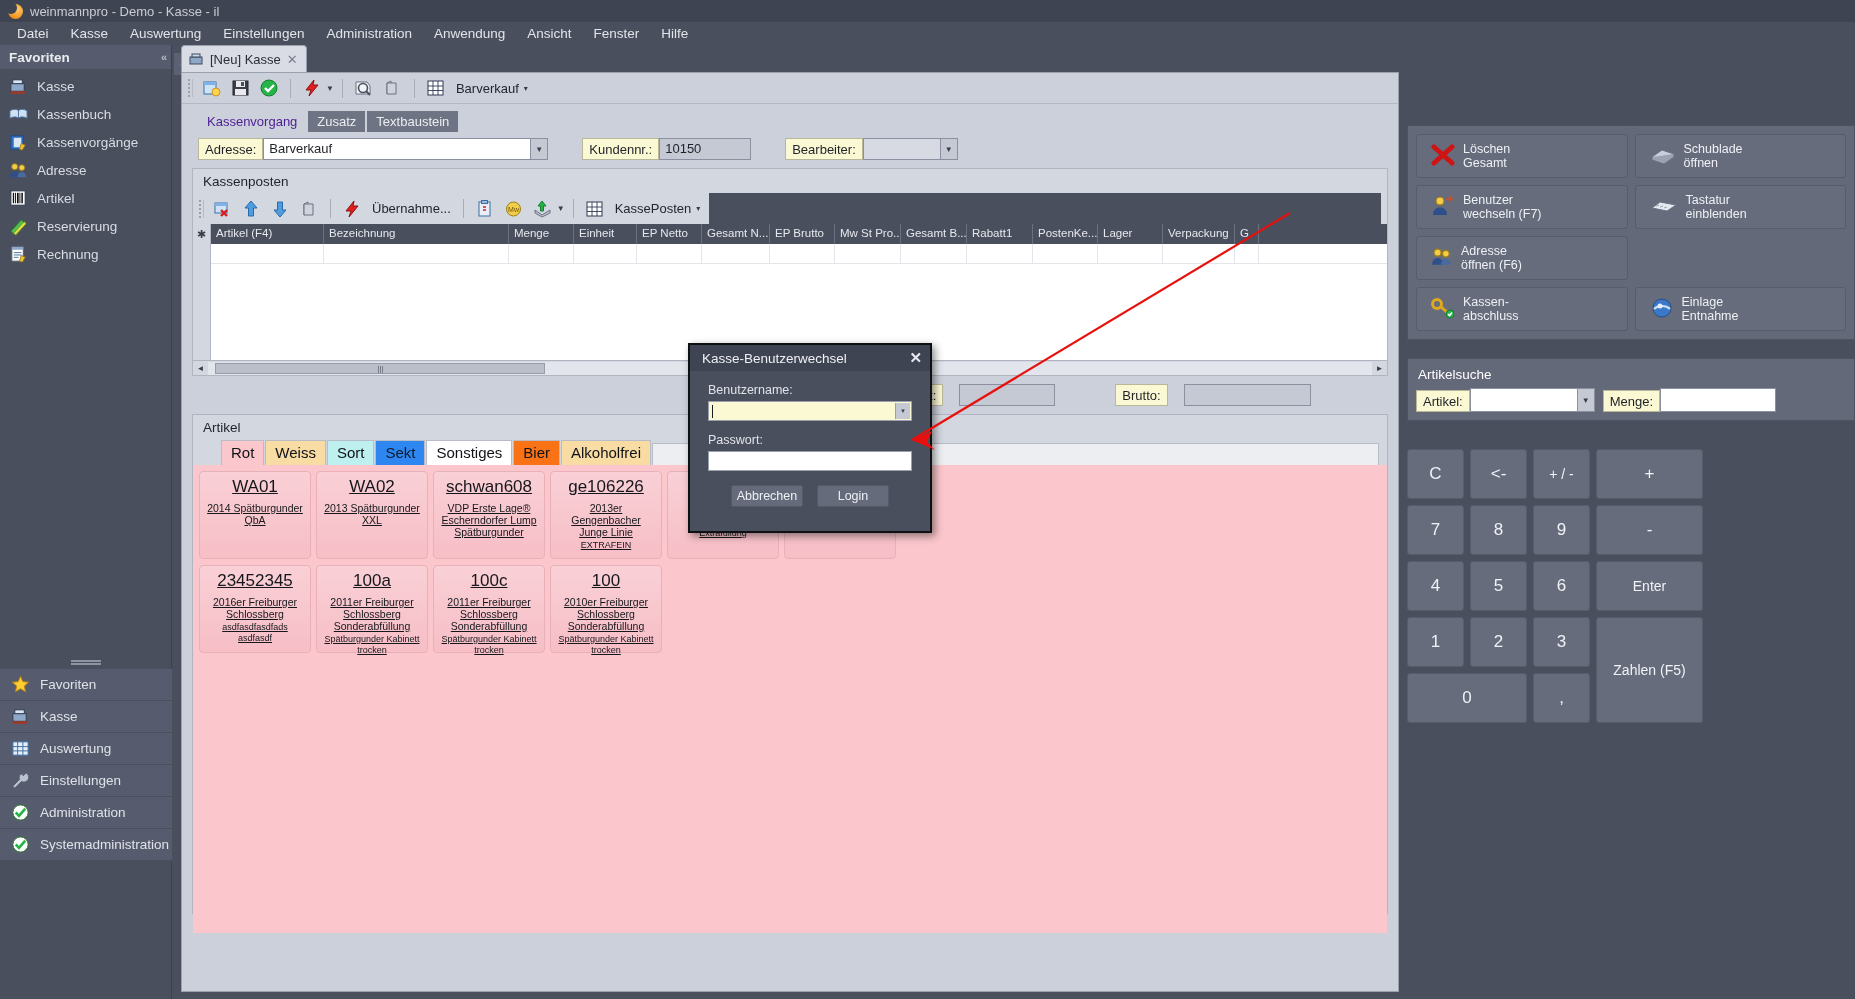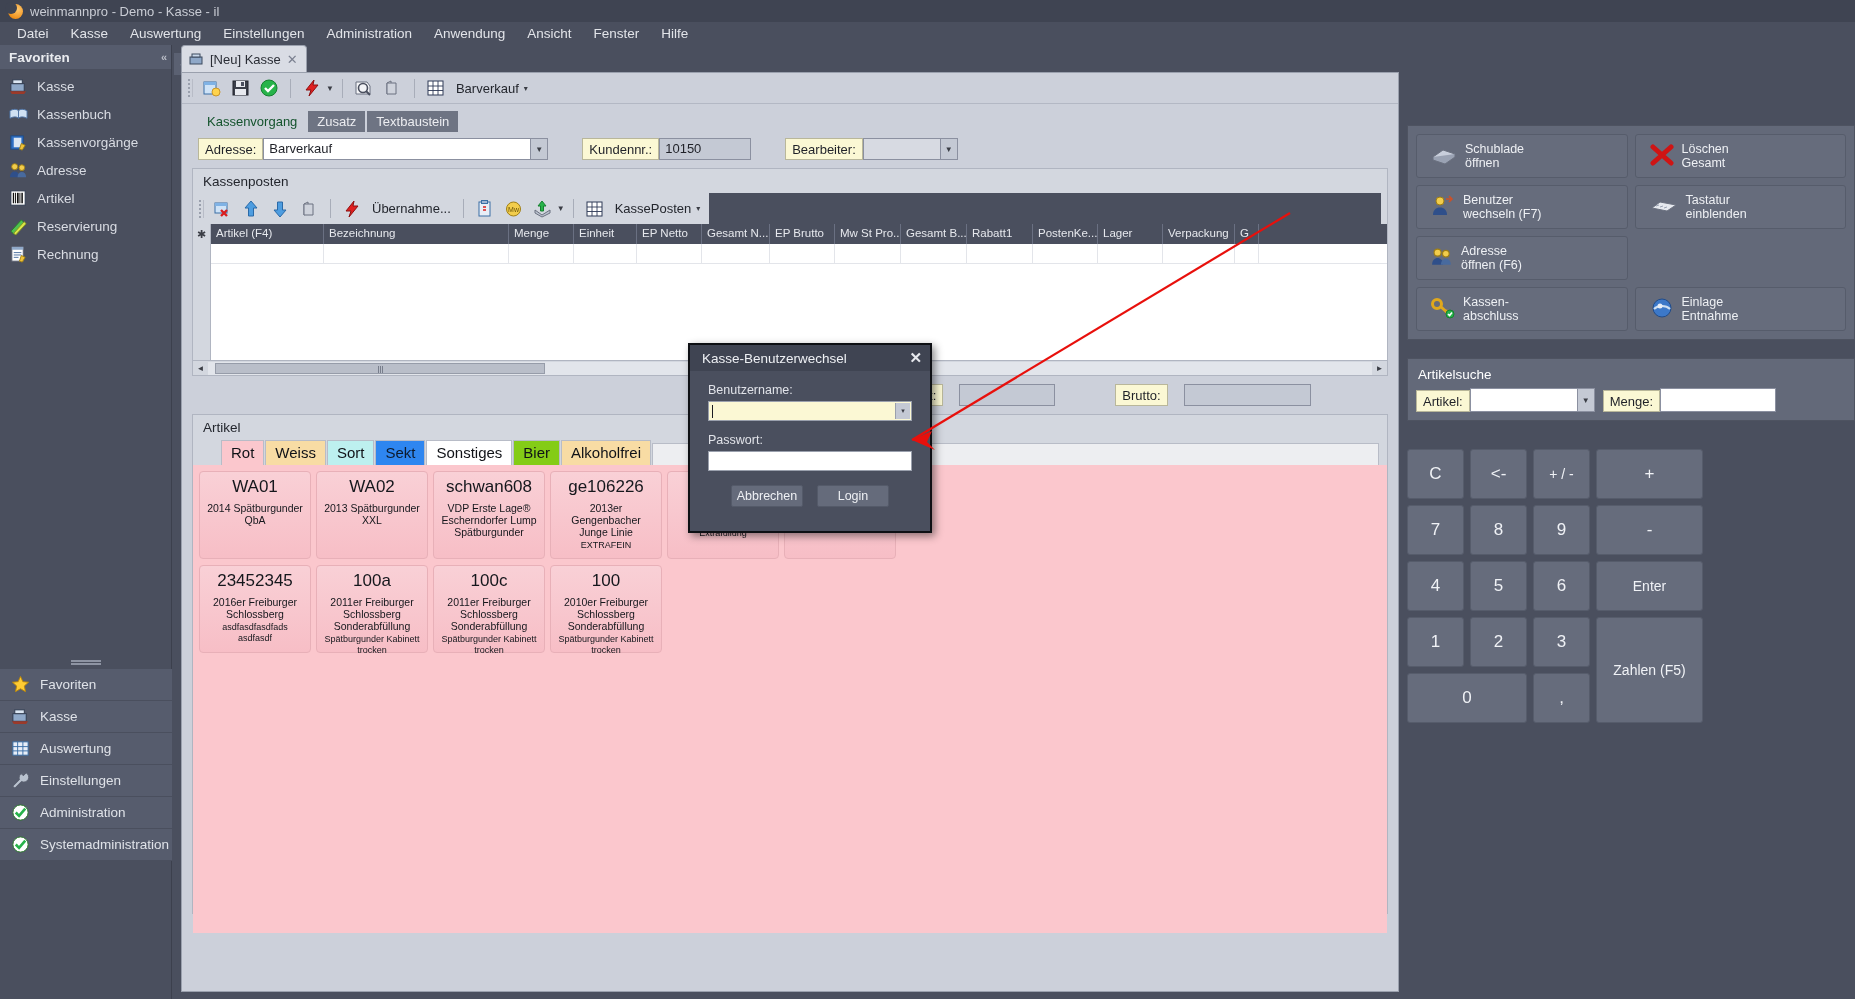--- a/index.html
+++ b/index.html
@@ -127,21 +127,21 @@
   .tb-sep { width: 1px; height: 19px; background: #a8adb9; margin: 0 5px; }
   .tb-caret { font-size: 8px; color: #3a3d45; margin-left:-2px; }
   .tb-label { font-size: 13px; color: #23262d; padding: 0 4px; }
 
   
   .tabrow {
     display: flex; align-items: flex-end; gap: 2px;
     padding: 6px 0 0 16px; height: 28px;
   }
   .tab {
-    font-size: 13px; padding: 3px 9px; color: #14532d;
+    font-size: 13px; padding: 3px 9px; color: #4c1d95;
   }
   .tab.inactive { background: #6e7483; color: #ecedf1; }
 
   .formrow {
     display: flex; align-items: center; gap: 0;
     padding: 6px 0 8px 16px;
   }
   .flabel {
     background: #fbf8d4; border: 1px solid #b9b79a;
     font-size: 13px; color: #1f2128;
@@ -204,21 +204,21 @@
   .cat.active { font-weight: normal; margin-left: 20px; }
 
   .tile-area { background: #fbc7cd; padding: 6px 6px; height: 468px; }
   .tile-row { display: flex; gap: 5px; margin-bottom: 6px; }
   .tile {
     width: 112px; height: 88px;
     background: linear-gradient(#f9d0d6, #f7bec6);
     border: 1px solid #e8b0b8; border-radius: 4px;
     display: flex; flex-direction: column; align-items: center;
     padding: 5px 4px 3px;
-    text-align: center; color: #15171c;
+    text-align: center; color: #15171c; text-decoration: underline;
   }
   .tile .code { font-size: 17px; margin-bottom: 5px; }
   .tile .d1 { font-size: 10.5px; line-height: 12px; }
   .tile .d2 { font-size: 9px; line-height: 11px; margin-top: 2px; }
 
   
   .rightcol { position: absolute; left: 1235px; top: 80px; width: 448px; }
   .btn-panel {
     background: #636979; border: 1px solid #4e5361;
     padding: 8px; display: grid; grid-template-columns: 1fr 1fr; gap: 7px;
@@ -648,21 +648,21 @@
       </div>
 
       <div class="artikel-panel">
         <div class="group-title">Artikel</div>
         <div class="cat-tabs" id="cat-tabs">
             <span class="cat active" style="background:#fbc7cd;">Rot</span>
             <span class="cat" style="background:#f8dca4;">Weiss</span>
             <span class="cat" style="background:#bdf0ef;">Sort</span>
             <span class="cat" style="background:#2e86f0;color:#0d1b2e;">Sekt</span>
             <span class="cat" style="background:#ffffff;">Sonstiges</span>
-            <span class="cat" style="background:#84cc16;text-align:right;">Bier</span>
+            <span class="cat" style="background:#f97316;text-align:right;">Bier</span>
             <span class="cat" style="background:#f8dca4;">Alkoholfrei</span>
             <span style="flex:1;height:22px;background:#edeef1;border:1px solid #b8bcc7;border-bottom:none"></span>
           </div>
         <div class="tile-area">
           <div class="tile-row" id="tiles1">
               <div class="tile">
                 <div class="code">WA01</div>
                 <div class="d1">
                   <div>2014 Spätburgunder</div>
                   <div>QbA</div>
@@ -763,33 +763,33 @@
                 </div>
               </div>
             </div>
         </div>
       </div>
     </div>
 
     <div class="rightcol">
       <div class="btn-panel" id="action-buttons">
           <div class="abtn">
+            <span><svg width="24" height="22" viewBox="0 0 24 22">
+                <path d="M3 3l18 16M21 3L3 19" stroke="#cf1414" stroke-width="5" stroke-linecap="round"></path>
+              </svg></span>
+            <span class="lbl">Löschen
+Gesamt</span>
+          </div>
+          <div class="abtn">
             <span><svg width="26" height="20" viewBox="0 0 26 20">
                 <path d="M2 12l10-7 12 4-10 7z" fill="#c8cedb" stroke="#6b7180"></path>
                 <path d="M2 12v3l12 4 10-7v-3" fill="#9aa2b3" stroke="#6b7180"></path>
               </svg></span>
             <span class="lbl">Schublade
 öffnen</span>
-          </div>
-          <div class="abtn">
-            <span><svg width="24" height="22" viewBox="0 0 24 22">
-                <path d="M3 3l18 16M21 3L3 19" stroke="#cf1414" stroke-width="5" stroke-linecap="round"></path>
-              </svg></span>
-            <span class="lbl">Löschen
-Gesamt</span>
           </div>
           <div class="abtn">
             <span><svg width="24" height="22" viewBox="0 0 24 22">
                 <circle cx="9" cy="6" r="4" fill="#f2cd4c" stroke="#a07f14"></circle>
                 <path d="M2 20c0-5 3-7.5 7-7.5s7 2.5 7 7.5z" fill="#2f4f8a"></path>
                 <path d="M15 4h6M18 1l3 3-3 3" stroke="#c9512a" stroke-width="1.6" fill="none"></path>
               </svg></span>
             <span class="lbl">Benutzer
 wechseln (F7)</span>
           </div>

